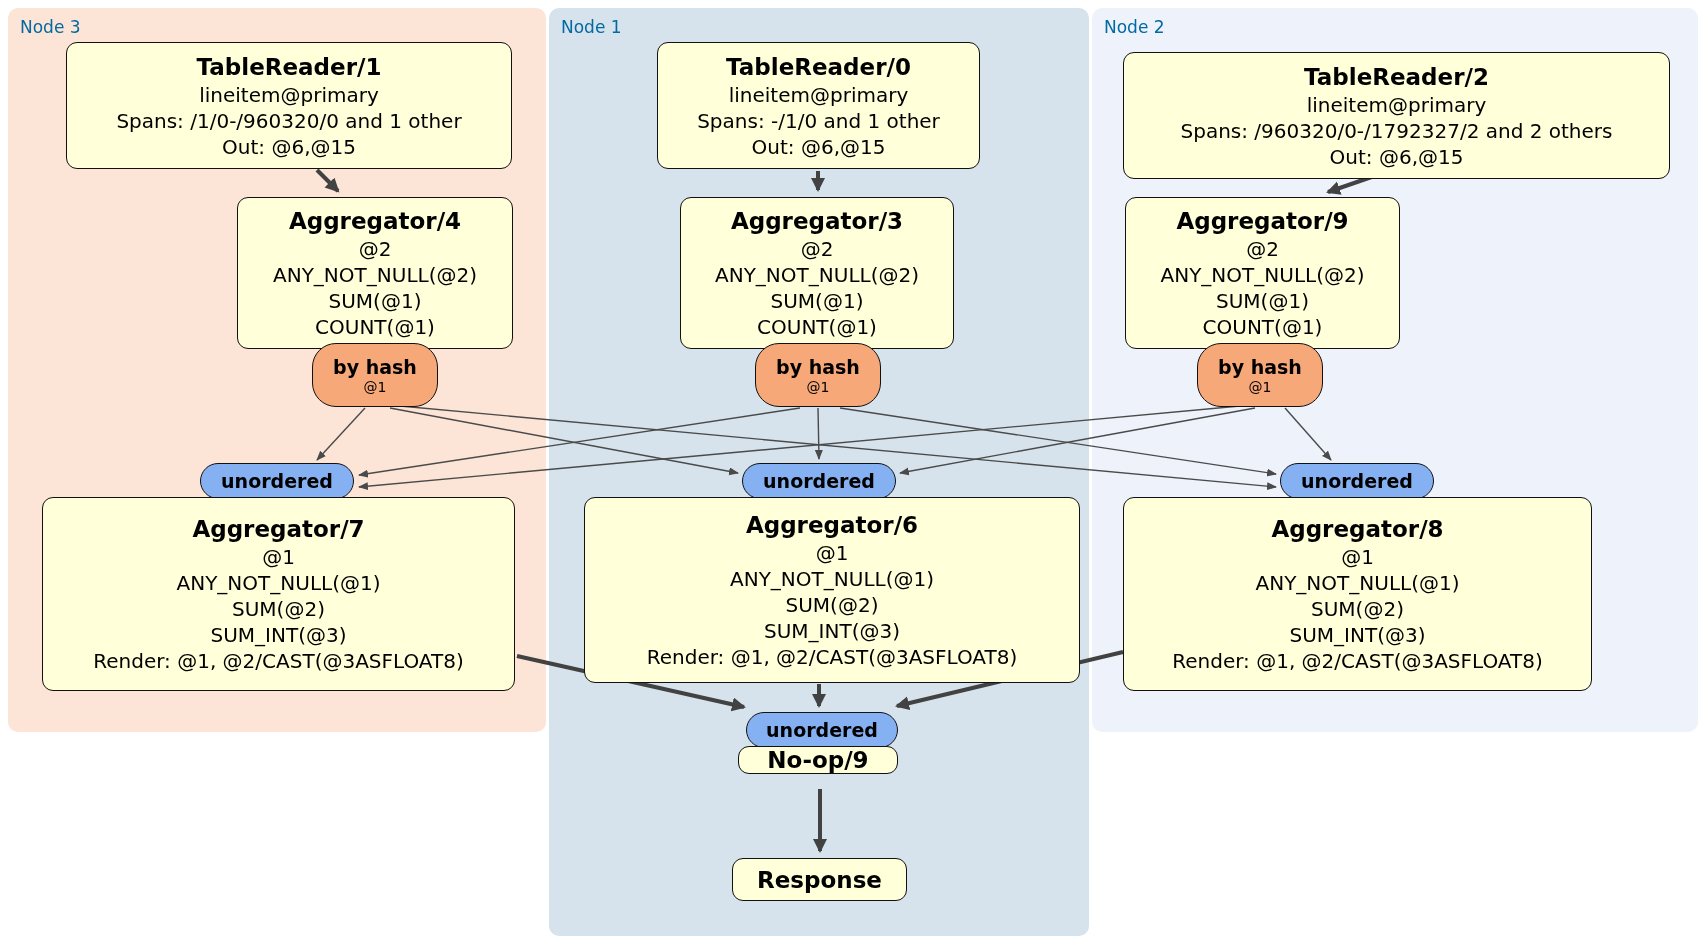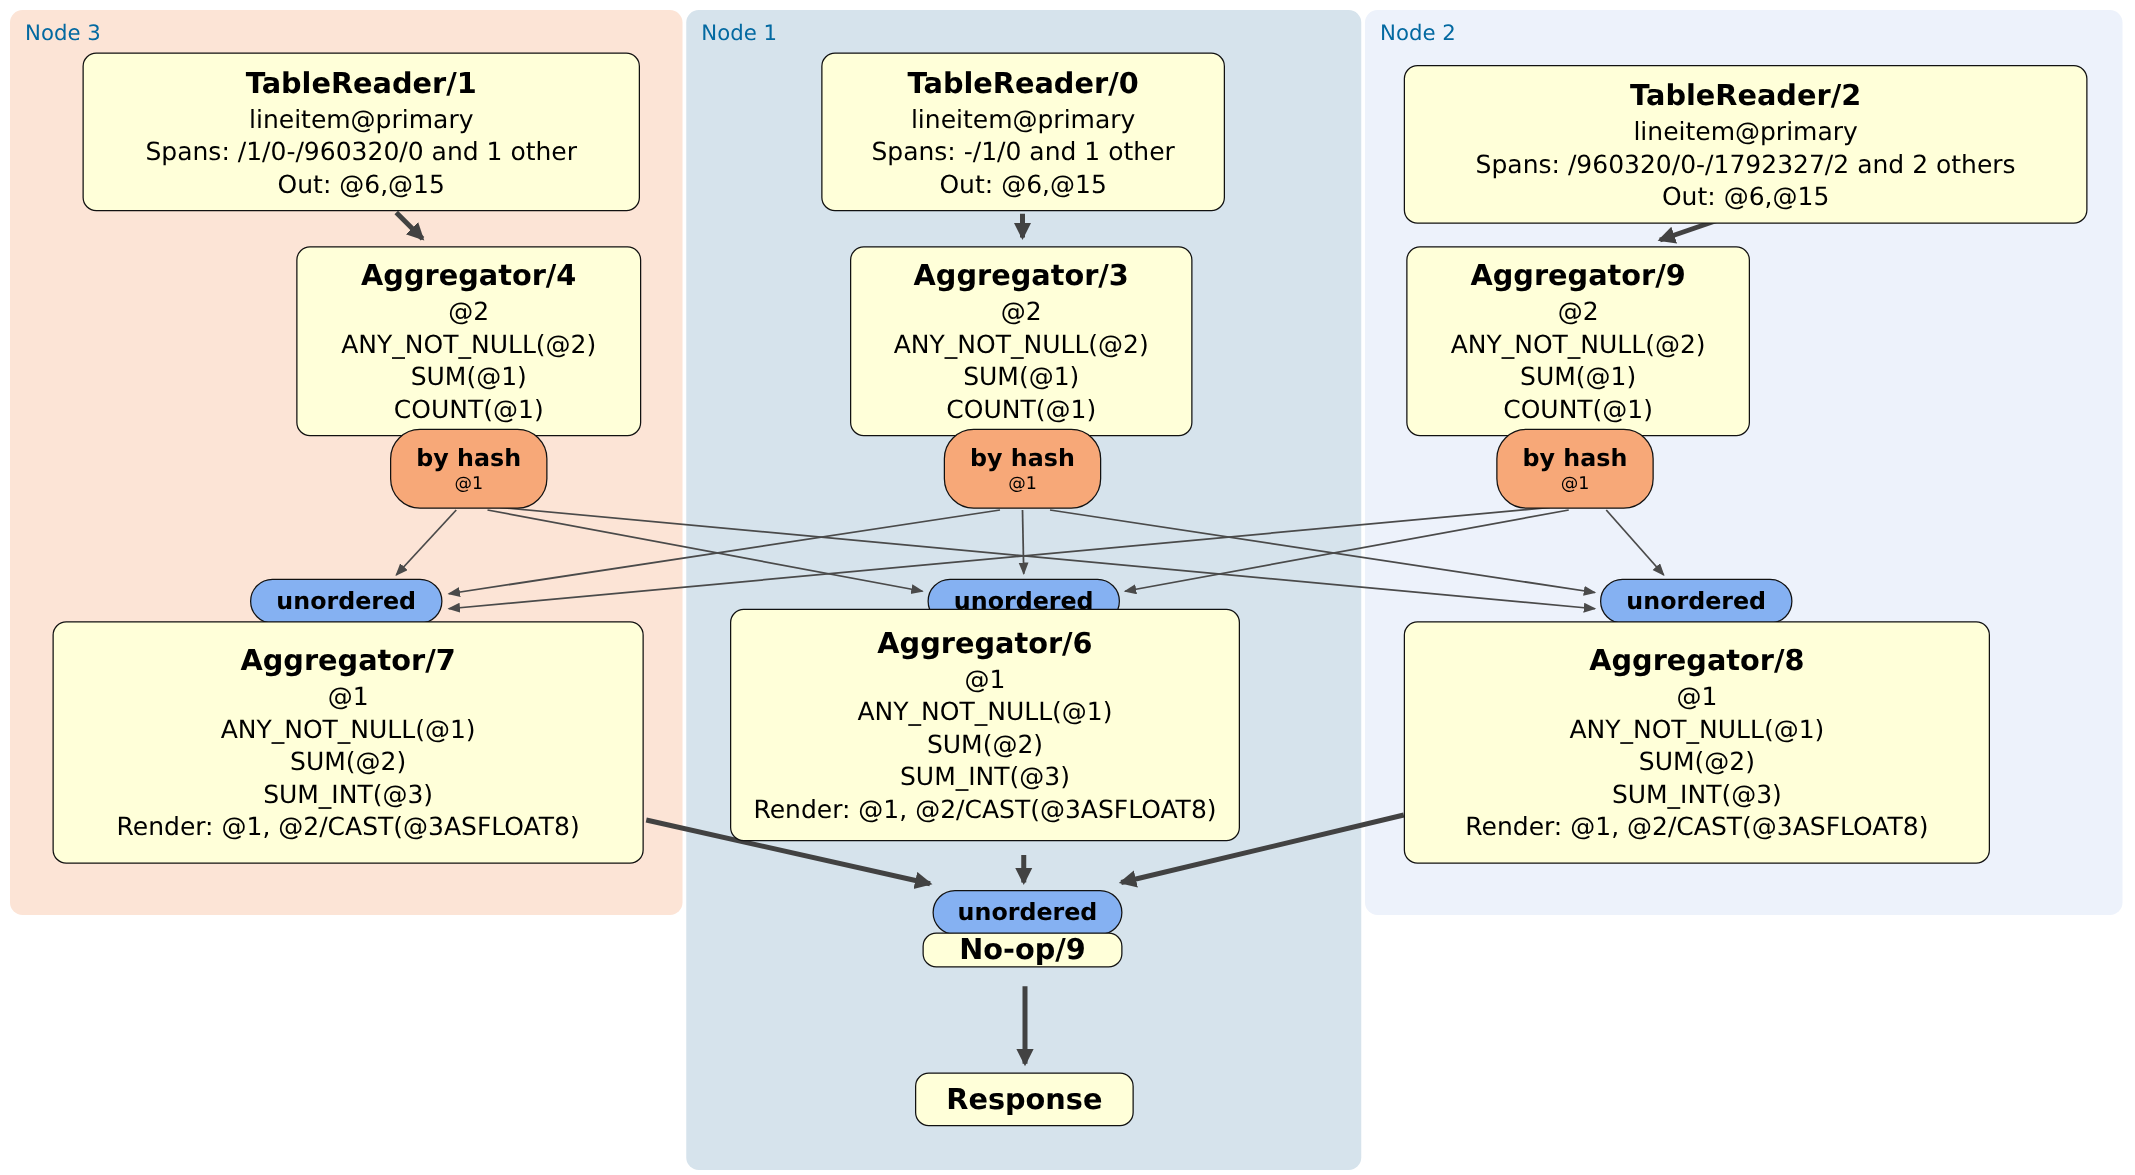--- a/index.html
+++ b/index.html
@@ -148,21 +148,21 @@
   </div>
 
   <div class="nbox" style="left:42px;top:497px;width:473px;height:194px">
     <div class="ntitle">Aggregator/7</div>
     <div class="nline">@1</div>
     <div class="nline">ANY_NOT_NULL(@1)</div>
     <div class="nline">SUM(@2)</div>
     <div class="nline">SUM_INT(@3)</div>
     <div class="nline">Render: @1, @2/CAST(@3ASFLOAT8)</div>
   </div>
-  <div class="nbox" style="left:584px;top:487px;width:408px;height:186px">
+  <div class="nbox" style="left:584px;top:497px;width:496px;height:186px">
     <div class="ntitle">Aggregator/6</div>
     <div class="nline">@1</div>
     <div class="nline">ANY_NOT_NULL(@1)</div>
     <div class="nline">SUM(@2)</div>
     <div class="nline">SUM_INT(@3)</div>
     <div class="nline">Render: @1, @2/CAST(@3ASFLOAT8)</div>
   </div>
   <div class="nbox" style="left:1123px;top:497px;width:469px;height:194px">
     <div class="ntitle">Aggregator/8</div>
     <div class="nline">@1</div>

